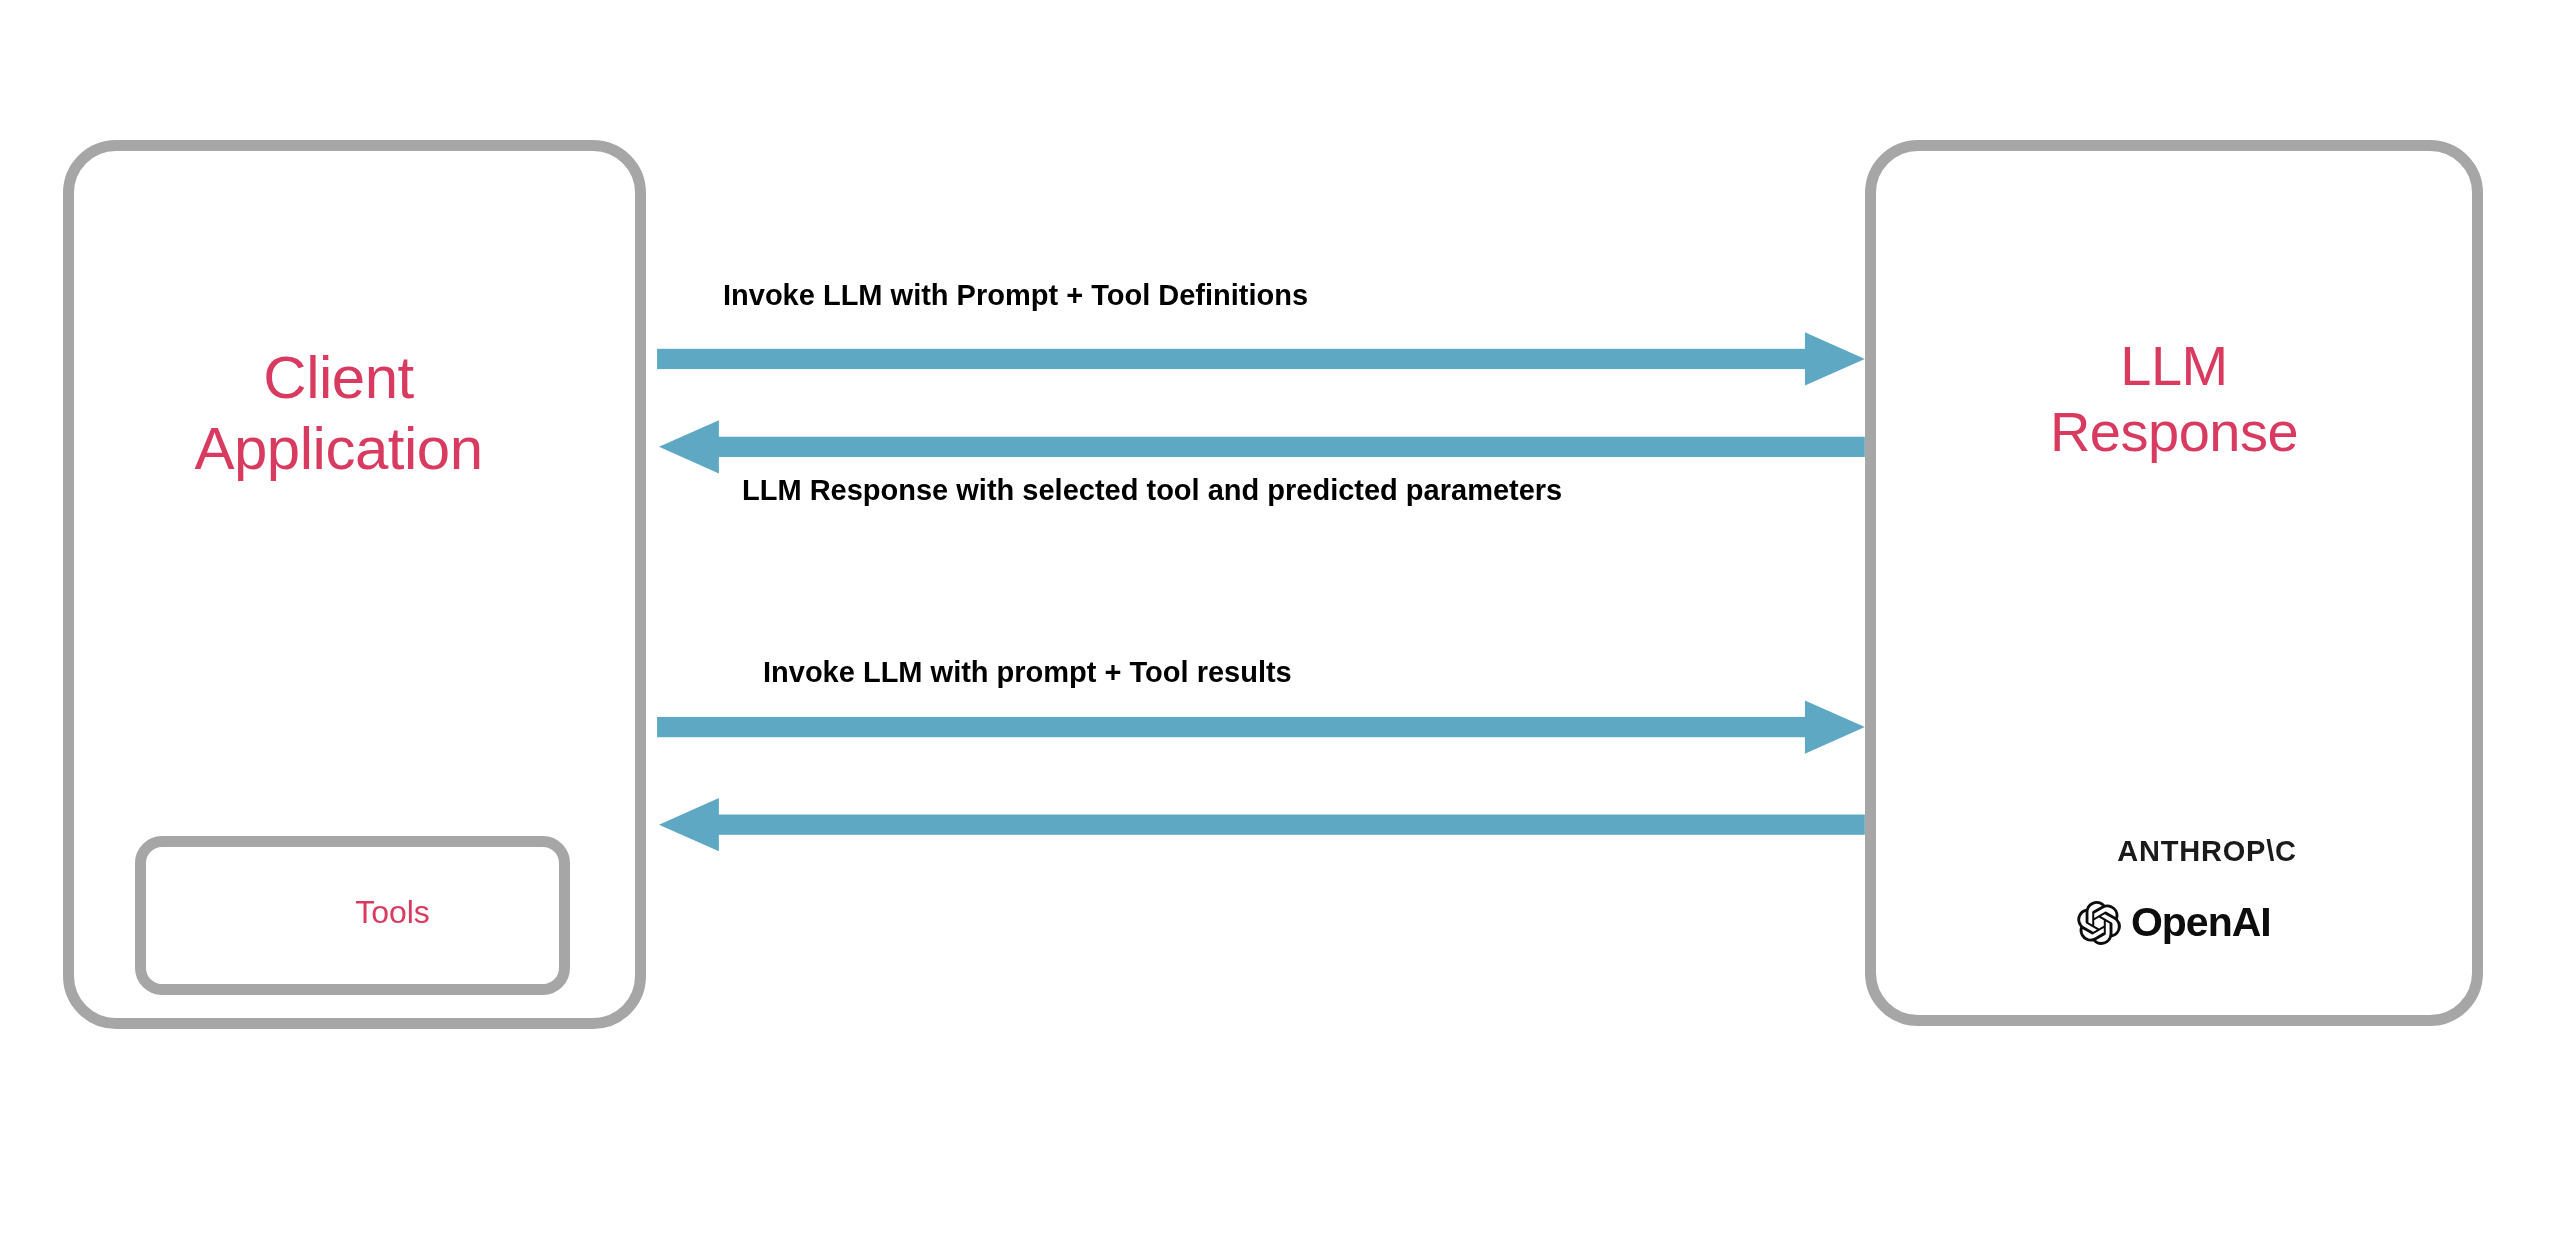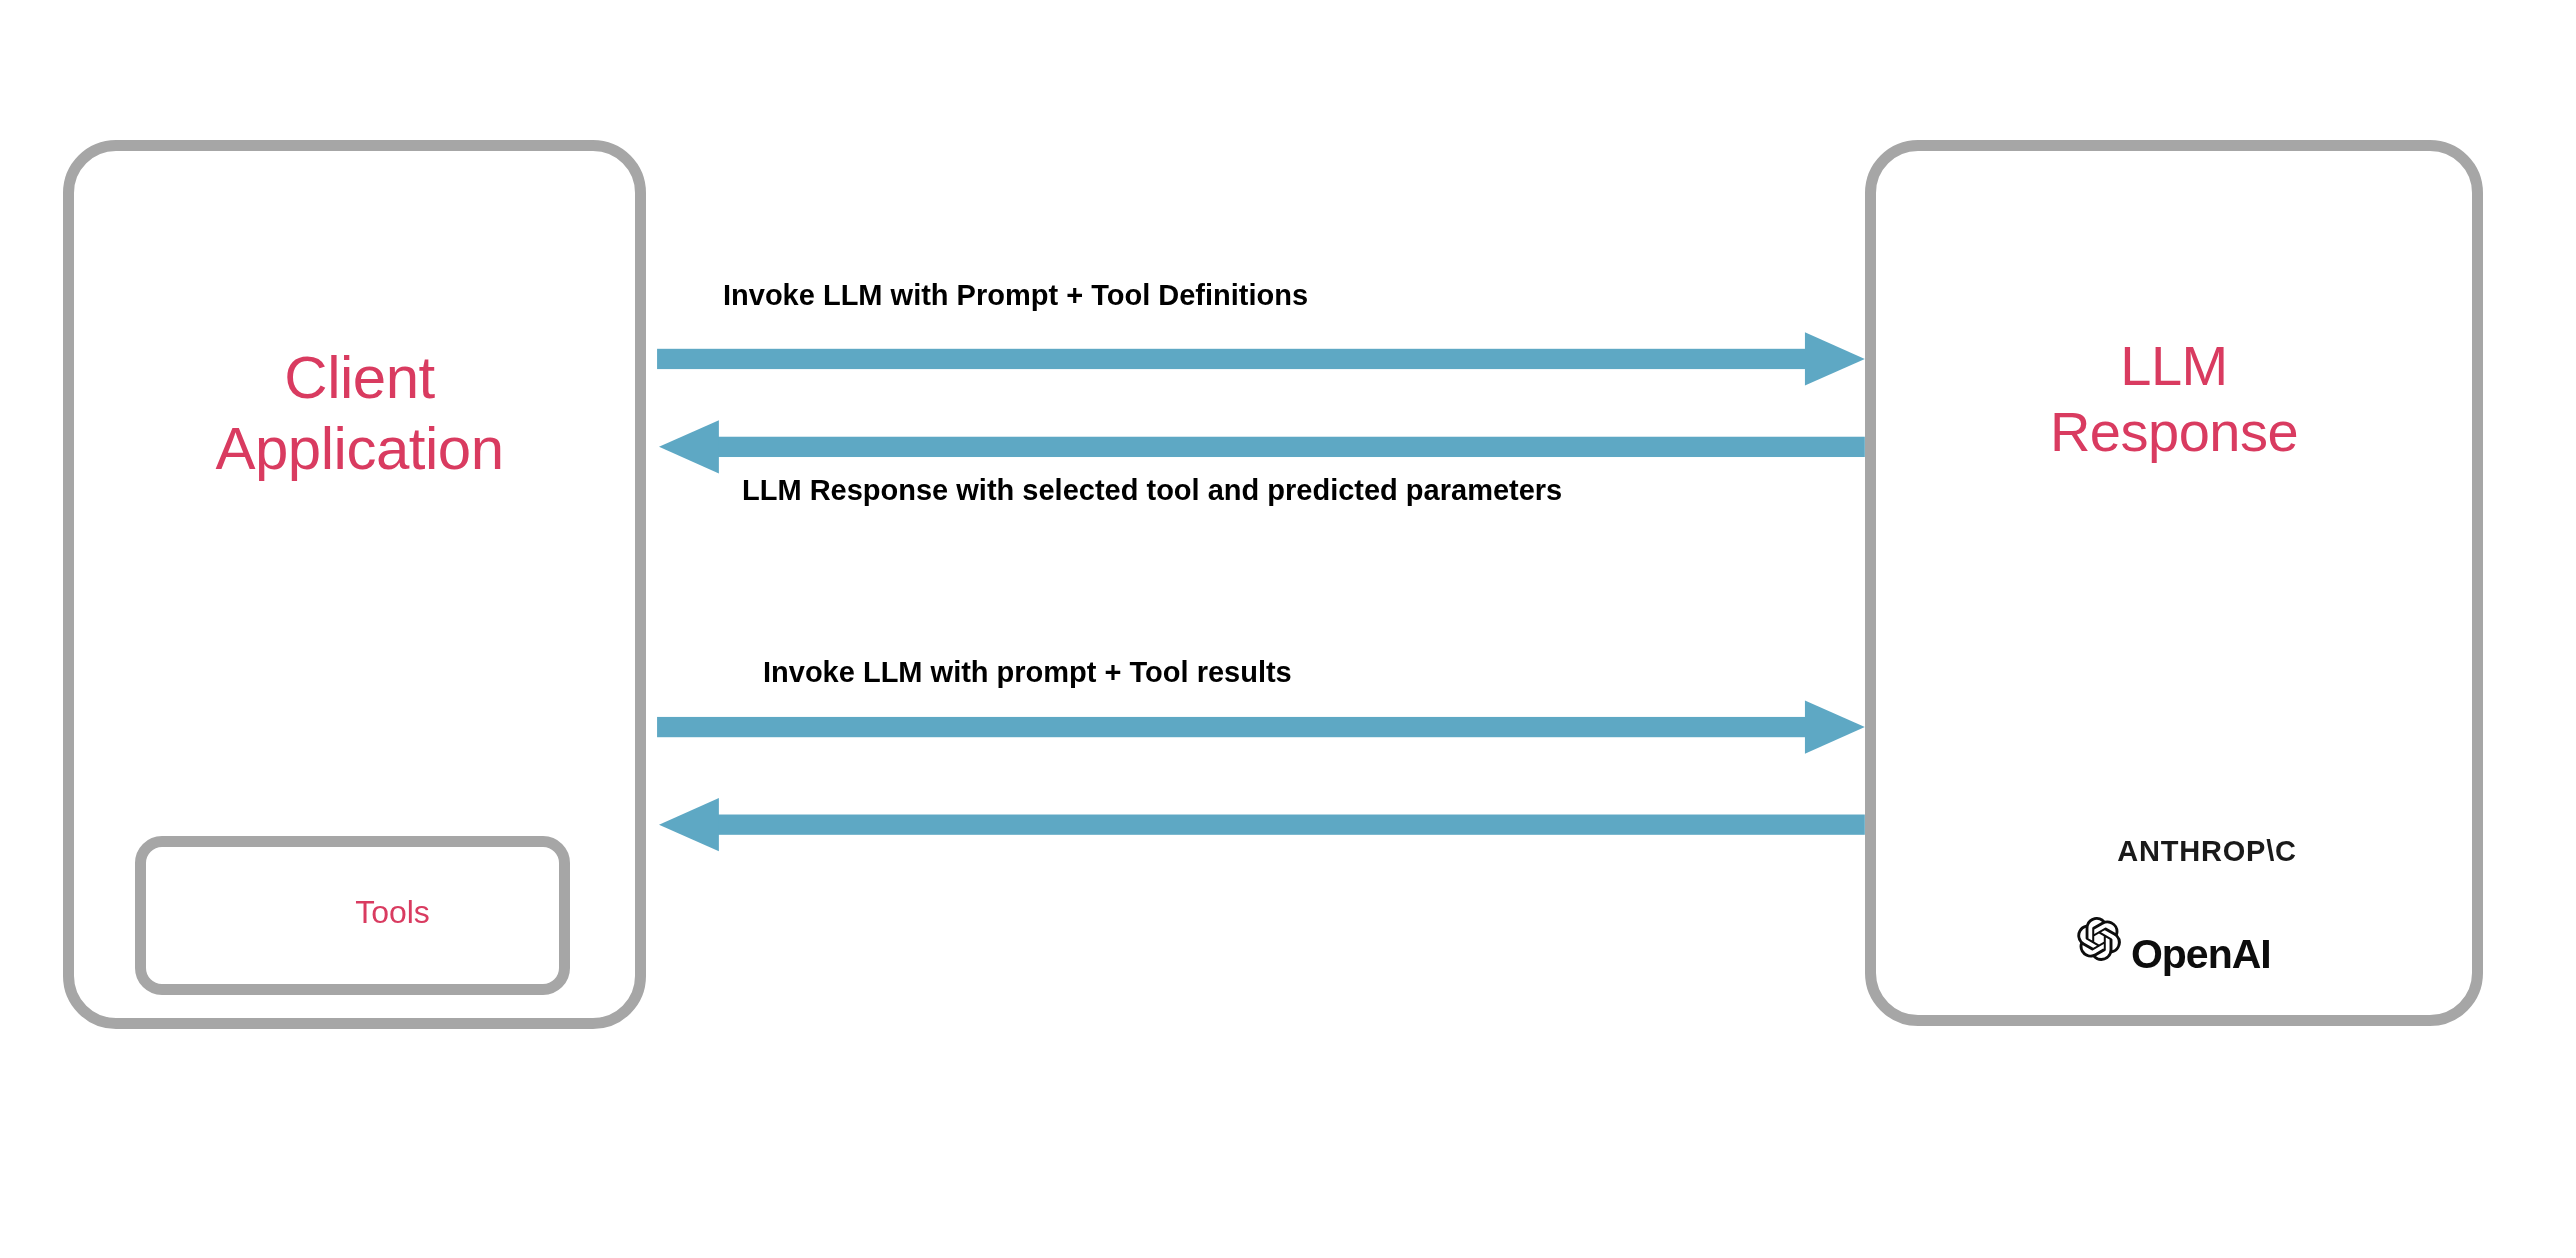--- a/index.html
+++ b/index.html
@@ -33,21 +33,21 @@
   .node-title{
     position:absolute;
     color:#d93b60;
     font-weight:400;
     text-align:center;
     line-height:1.18;
     letter-spacing:-0.5px;
     white-space:pre-line;
   }
   #client-title{
-    left:68px;top:343px;width:583px;
+    left:47px;top:343px;width:583px;
     font-size:60px;
   }
   #provider-title{
     left:1865px;top:333px;width:618px;
     font-size:56px;
   }
   #tools-label{
     position:absolute;
     left:135px;top:894px;width:435px;
     text-align:center;color:#d93b60;
@@ -79,21 +79,21 @@
     position:absolute;left:1865px;top:835px;width:684px;
     text-align:center;color:#1a1a1a;
     font-size:29px;font-weight:700;letter-spacing:0.8px;
   }
   #openai-logo-row{
     position:absolute;left:1865px;top:899px;width:618px;
     display:flex;align-items:center;justify-content:center;gap:9.7px;
   }
   #openai-glyph{width:44px;height:44px;display:block;}
   #openai-wordmark{
-    color:#0d0d0d;font-size:41px;font-weight:700;letter-spacing:-1px;margin-top:32px;
+    color:#0d0d0d;font-size:41px;font-weight:700;letter-spacing:-1px;
   }
 
   svg.flow{position:absolute;left:0;top:0;width:2576px;height:1258px;
     pointer-events:none;overflow:visible;}
 </style>
 </head>
 <body>
 
 <div id="canvas">
 

